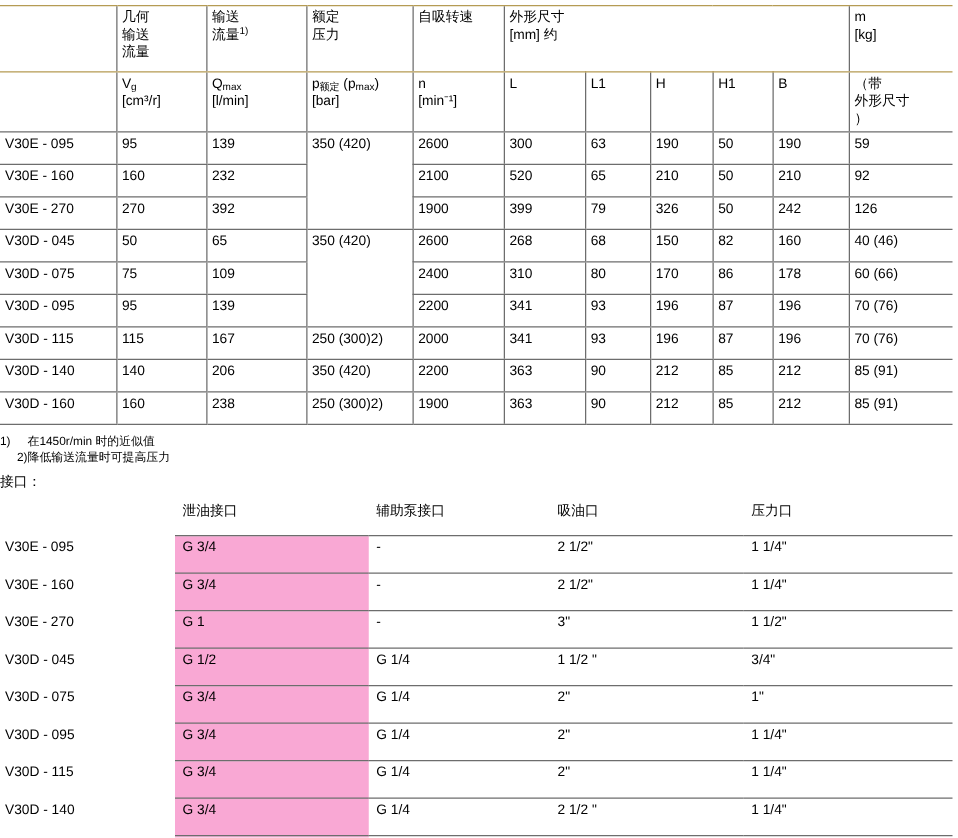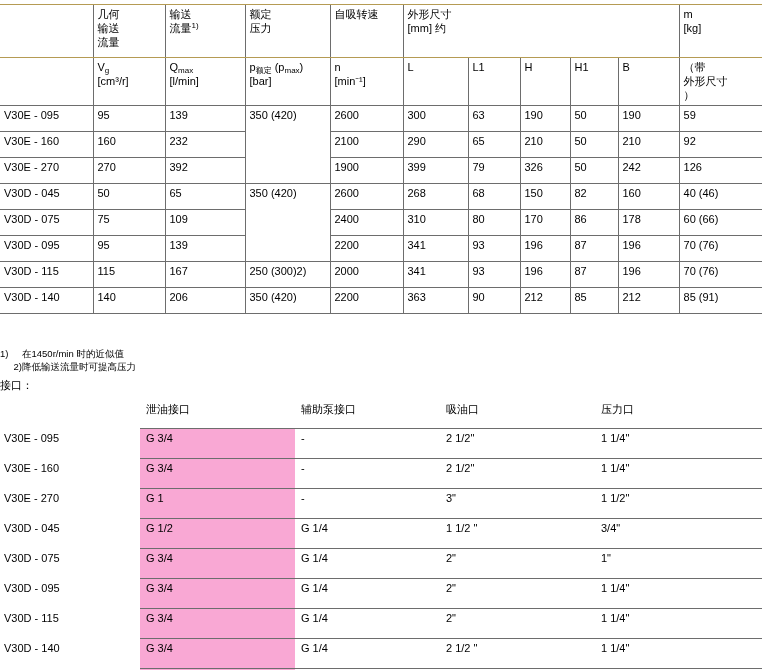--- a/index.html
+++ b/index.html
@@ -204,21 +204,21 @@
         <td class="hline vline">50</td>
         <td class="hline vline">190</td>
         <td class="hline vline">59</td>
       </tr>
       <tr class="data-row">
         <td class="hline">V30E - 160</td>
         <td class="hline vline">160</td>
         <td class="hline vline">232</td>
         <td class="vline"></td>
         <td class="hline vline">2100</td>
-        <td class="hline vline">290</td>
+        <td class="hline vline">520</td>
         <td class="hline vline">65</td>
         <td class="hline vline">210</td>
         <td class="hline vline">50</td>
         <td class="hline vline">210</td>
         <td class="hline vline">92</td>
       </tr>
       <tr class="data-row">
         <td class="hline">V30E - 270</td>
         <td class="hline vline">270</td>
         <td class="hline vline">392</td>
@@ -282,20 +282,33 @@
         <td class="hline vline">87</td>
         <td class="hline vline">196</td>
         <td class="hline vline">70 (76)</td>
       </tr>
       <tr class="data-row">
         <td class="hline">V30D - 140</td>
         <td class="hline vline">140</td>
         <td class="hline vline">206</td>
         <td class="hline vline">350 (420)</td>
         <td class="hline vline">2200</td>
+        <td class="hline vline">363</td>
+        <td class="hline vline">90</td>
+        <td class="hline vline">212</td>
+        <td class="hline vline">85</td>
+        <td class="hline vline">212</td>
+        <td class="hline vline">85 (91)</td>
+      </tr>
+      <tr class="data-row">
+        <td class="hline">V30D - 160</td>
+        <td class="hline vline">160</td>
+        <td class="hline vline">238</td>
+        <td class="hline vline">250 (300)2)</td>
+        <td class="hline vline">1900</td>
         <td class="hline vline">363</td>
         <td class="hline vline">90</td>
         <td class="hline vline">212</td>
         <td class="hline vline">85</td>
         <td class="hline vline">212</td>
         <td class="hline vline">85 (91)</td>
       </tr>
     </tbody>
   </table>
 

